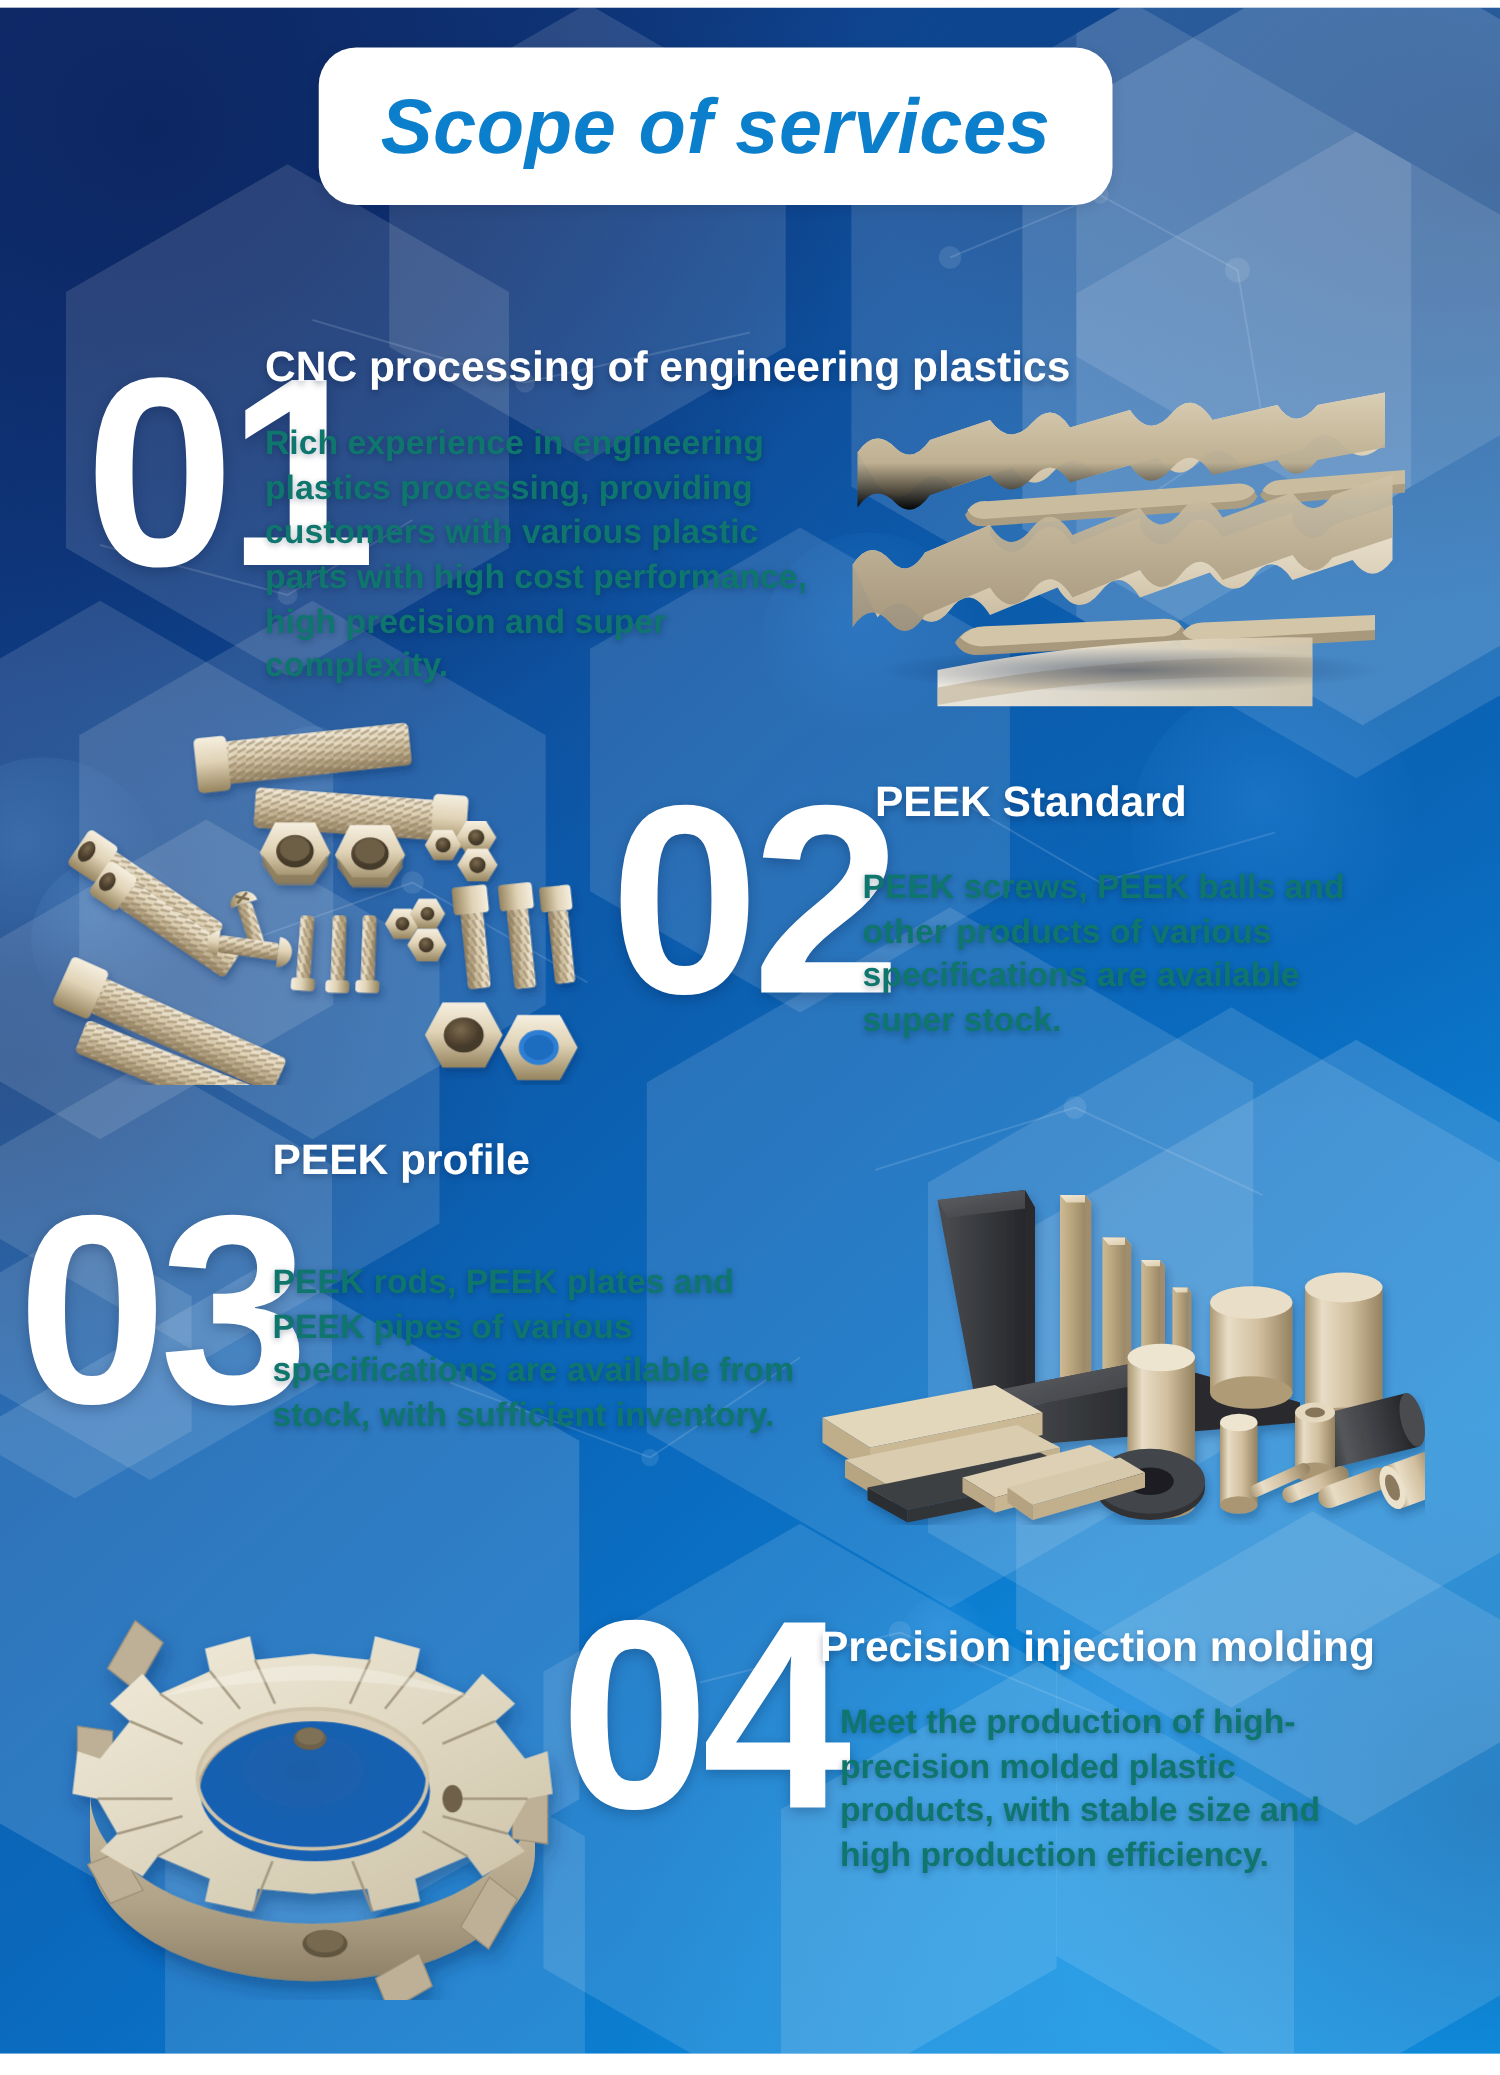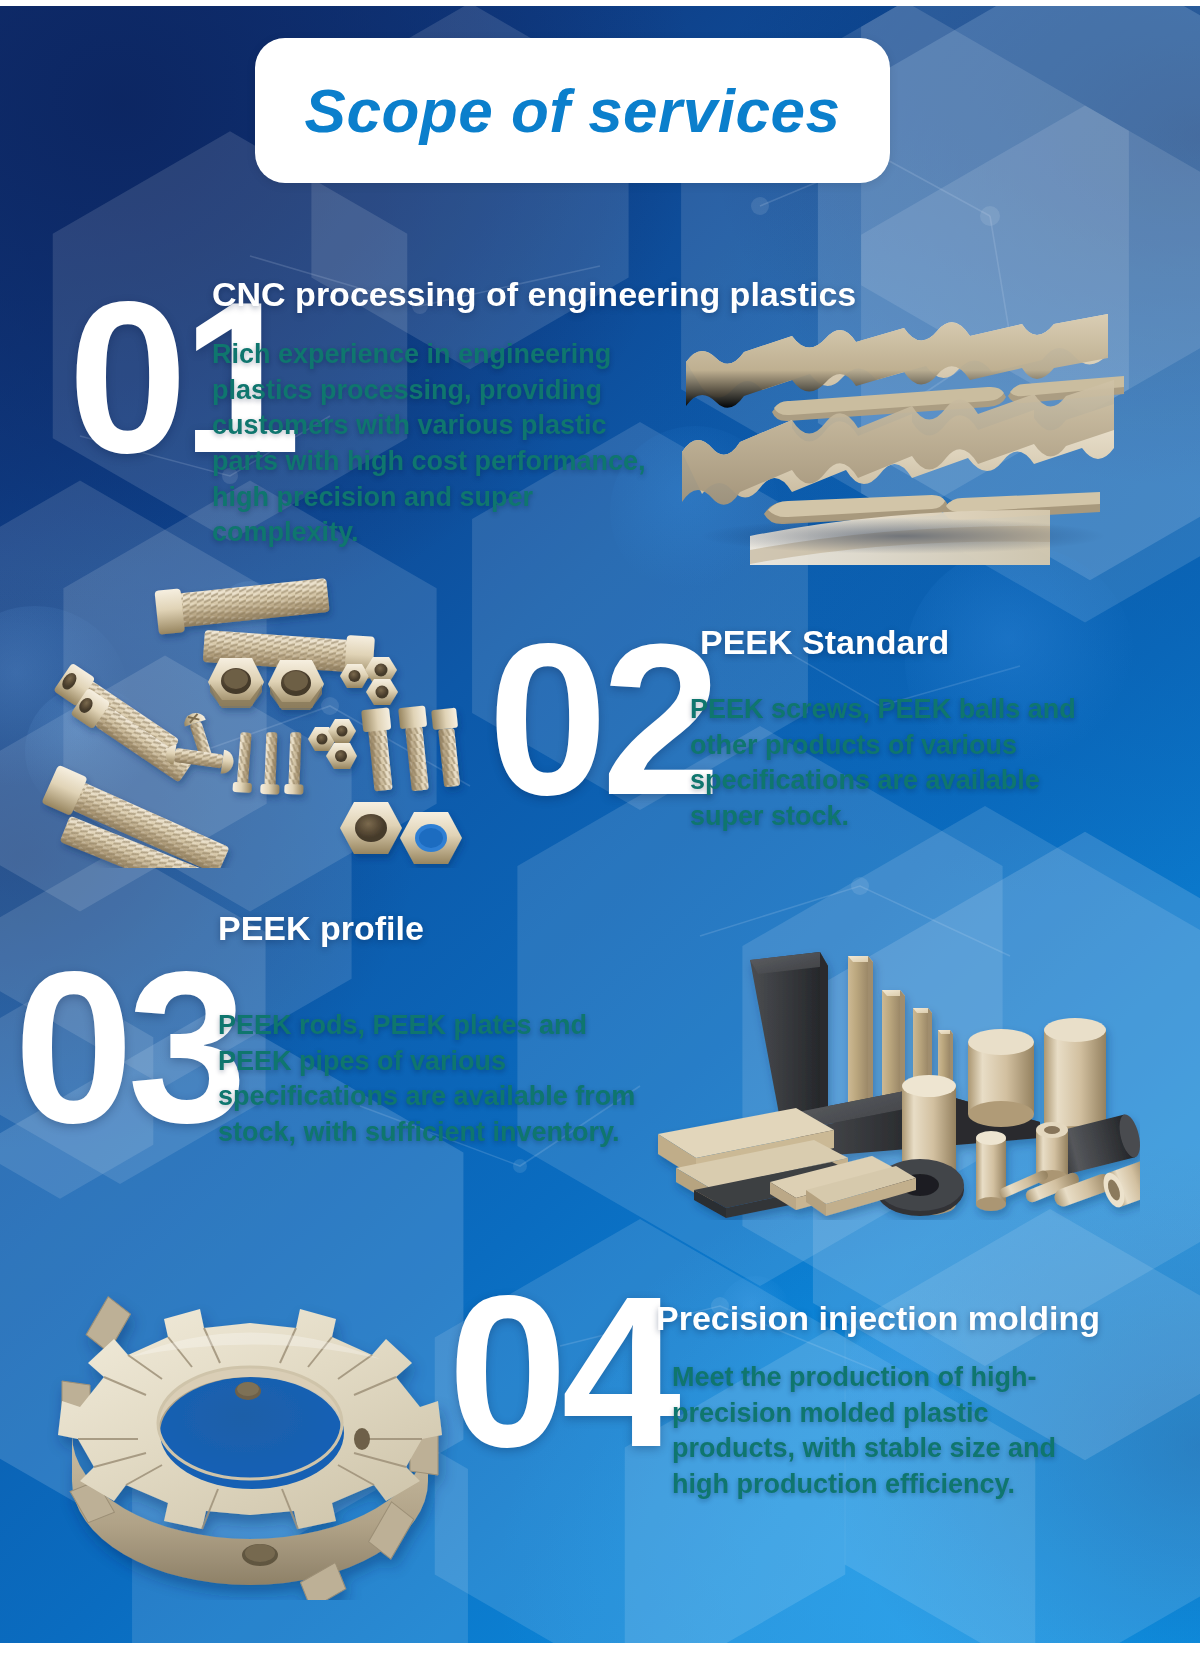--- a/index.html
+++ b/index.html
@@ -23,21 +23,21 @@
     background:
       radial-gradient(ellipse 700px 500px at 100% 8%, rgba(8,32,86,.55) 0%, rgba(8,32,86,0) 70%),
       radial-gradient(ellipse 560px 420px at 2% 52%, rgba(10,32,84,.40) 0%, rgba(10,32,84,0) 70%),
       radial-gradient(ellipse 520px 420px at 100% 88%, rgba(9,46,110,.35) 0%, rgba(9,46,110,0) 72%);
   }
   #bg svg.hexes{position:absolute;left:0;top:0;width:1200px;height:1637px;}
   #bg .glow{position:absolute;border-radius:50%;}
 
   
   #title-card{
-    position:absolute;left:255px;top:38px;width:635px;height:145px;
+    position:absolute;left:255px;top:38px;width:635px;height:126px;
     background:#ffffff;border-radius:30px;
     display:flex;align-items:center;justify-content:center;
     box-shadow:0 2px 10px rgba(0,0,0,.10);
   }
   #title-card .t{
     font-style:italic;font-weight:bold;font-size:62px;letter-spacing:.5px;
     color:#0B7FCC;white-space:nowrap;
   }
 
   

